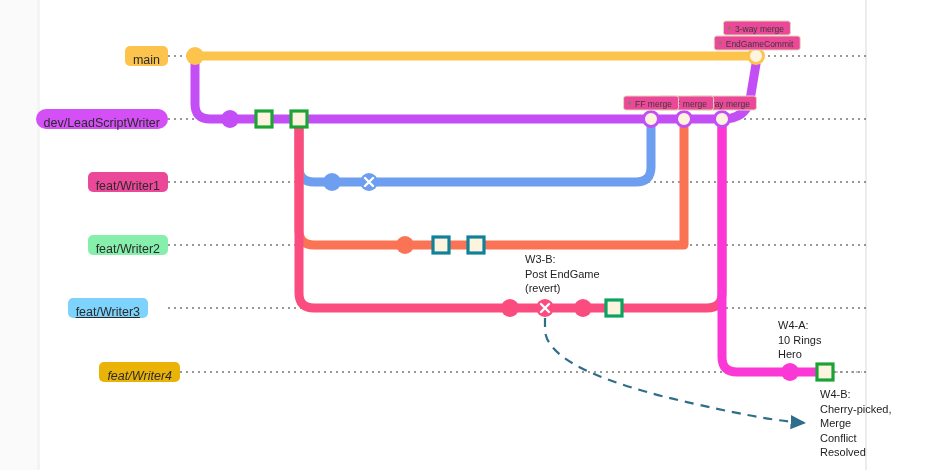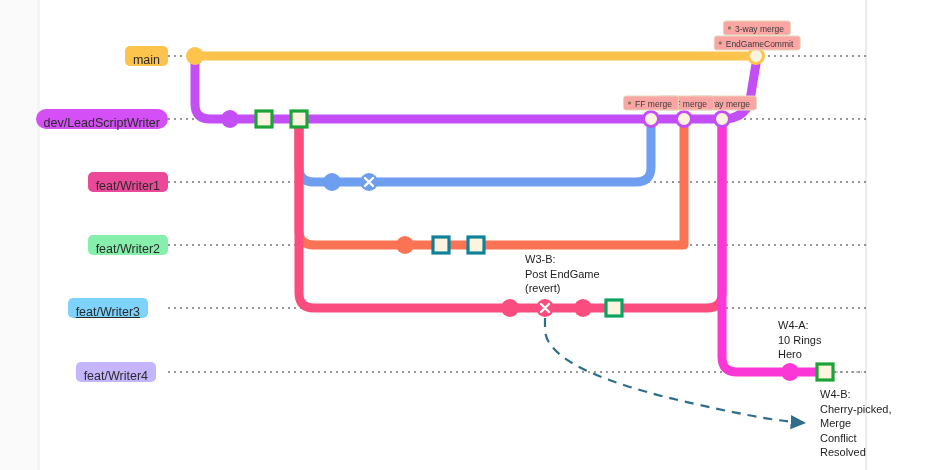--- a/index.html
+++ b/index.html
@@ -27,21 +27,21 @@
     box-sizing:border-box;
   }
   .tag-chip{
     position:absolute;
     transform:translate(-50%,-50%);
     height:15px;
     line-height:14px;
     padding:0 6px 0 11px;
     border:1px solid #e3d7b8;
     border-radius:3px;
-    background:#fca5a5;
+    background:#ec4899;
     font-size:8.5px;
     color:#3a3a3a;
     white-space:nowrap;
     box-sizing:border-box;
   }
   .tag-chip::before{
     content:"";
     position:absolute;
     left:4px;top:50%;
     width:2.5px;height:2.5px;
@@ -146,21 +146,21 @@
   <div class="branch-label" style="right:768px;top:56px;background:#fcc44d;">main</div>
 
   <div class="branch-label" style="right:768px;top:119px;background:#d44ff5;border-radius:10px;">dev/LeadScriptWriter</div>
 
   <div class="branch-label" style="right:768px;top:182px;background:#ec4899;">feat/Writer1</div>
 
   <div class="branch-label" style="right:768px;top:245px;background:#86efac;">feat/Writer2</div>
 
   <div class="branch-label" style="right:788px;top:308px;background:#7dd3fc;text-decoration:underline;">feat/Writer3</div>
 
-  <div class="branch-label" style="right:780px;top:372px;background:#c4b5fd;">feat/Writer4</div>
+  <div class="branch-label" style="right:756px;top:372px;background:#eab308;font-style:italic;">feat/Writer4</div>
 
   <div class="tag-chip" style="left:757px;top:28px;">3-way merge</div>
 
   <div class="tag-chip" style="left:757px;top:43px;">EndGameCommit</div>
 
   <div class="tag-chip" style="left:651px;top:103px;z-index:3;">FF merge</div>
 
   <div class="tag-chip" style="left:686px;top:103px;z-index:2;">FF merge</div>
 
   <div class="tag-chip" style="left:723px;top:103px;z-index:1;">3-way merge</div>

